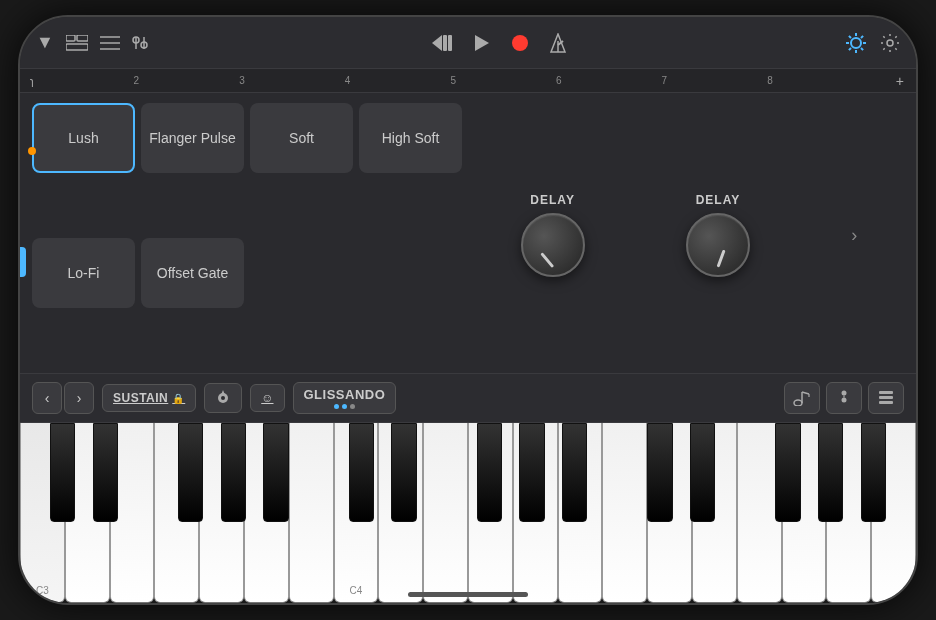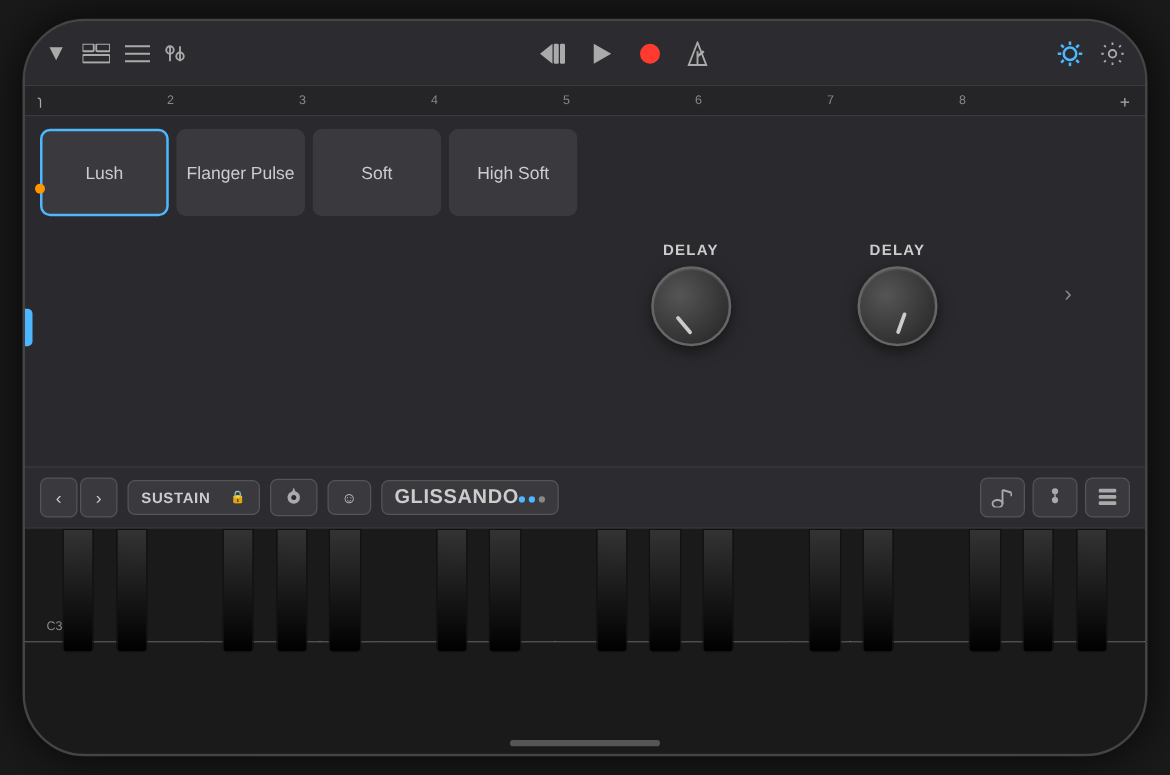--- a/index.html
+++ b/index.html
@@ -227,45 +227,46 @@
     .strip-btn {
       background: #3a3a3e;
       border: 1px solid #555;
       border-radius: 6px;
       color: #ccc;
       font-size: 12px;
       padding: 6px 10px;
       cursor: pointer;
       display: flex;
       align-items: center;
-      gap: 16px;
+      gap: 4px;
       white-space: nowrap;
+      text-decoration: underline;
     }
 
     .strip-btn.sustain {
       font-weight: 700;
       letter-spacing: 0.5px;
     }
 
     .strip-btn .lock-icon {
       font-size: 10px;
       color: #888;
     }
 
     .glissando-btn {
       background: #3a3a3e;
       border: 1px solid #555;
       border-radius: 6px;
       color: #ccc;
-      font-size: 16px;
+      font-size: 13px;
       font-weight: 700;
       padding: 4px 10px;
       cursor: pointer;
       display: flex;
-      flex-direction: row;
+      flex-direction: column;
       align-items: center;
       letter-spacing: 0.5px;
     }
 
     .glissando-dots {
       display: flex;
       gap: 3px;
       margin-top: 2px;
     }
 
@@ -368,21 +369,20 @@
       display: flex;
       width: 100%;
       height: 100%;
     }
 
     .white-keys-row {
       display: flex;
       width: 100%;
       height: 100%;
       position: relative;
-      align-items: center;
     }
   </style>
 </head>
 <body>
 
 <div class="phone-frame">
 
   <div class="top-bar">
     <div class="top-bar-left">
       <span class="icon-btn">▼</span>
@@ -484,20 +484,26 @@
       </div>
       <div class="preset-cell">
         <span>Flanger Pulse</span>
       </div>
       <div class="preset-cell">
         <span>Soft</span>
       </div>
       <div class="preset-cell">
         <span>High Soft</span>
       </div>
+      <div class="preset-cell">
+        <span>Lo-Fi</span>
+      </div>
+      <div class="preset-cell">
+        <span>Offset Gate</span>
+      </div>
     </div>
 
     <div class="controls-panel">
       <div class="knob-group">
         <span class="knob-label">DELAY</span>
         <div class="knob delay"></div>
       </div>
       <div class="knob-group">
         <span class="knob-label">DELAY</span>
         <div class="knob cutoff"></div>
@@ -570,20 +576,23 @@
       <div class="white-keys-row" id="white-keys">
       <div class="white-key" style="border-left: 1px solid rgb(153, 153, 153); border-right: 1px solid rgb(153, 153, 153); border-bottom: 1px solid rgb(119, 119, 119);">
             <span class="key-label">C3</span>
           </div>
           <div class="white-key" style="border-left: 1px solid rgb(153, 153, 153); border-right: 1px solid rgb(153, 153, 153); border-bottom: 1px solid rgb(119, 119, 119);"></div>
           <div class="white-key" style="border-left: 1px solid rgb(153, 153, 153); border-right: 1px solid rgb(153, 153, 153); border-bottom: 1px solid rgb(119, 119, 119);"></div>
           <div class="white-key" style="border-left: 1px solid rgb(153, 153, 153); border-right: 1px solid rgb(153, 153, 153); border-bottom: 1px solid rgb(119, 119, 119);"></div>
           <div class="white-key" style="border-left: 1px solid rgb(153, 153, 153); border-right: 1px solid rgb(153, 153, 153); border-bottom: 1px solid rgb(119, 119, 119);"></div>
           <div class="white-key" style="border-left: 1px solid rgb(153, 153, 153); border-right: 1px solid rgb(153, 153, 153); border-bottom: 1px solid rgb(119, 119, 119);"></div>
           <div class="white-key" style="border-left: 1px solid rgb(153, 153, 153); border-right: 1px solid rgb(153, 153, 153); border-bottom: 1px solid rgb(119, 119, 119);"></div>
+          <div class="white-key" style="border-left: 1px solid rgb(153, 153, 153); border-right: 1px solid rgb(153, 153, 153); border-bottom: 1px solid rgb(119, 119, 119);">
+            <span class="key-label">C4</span>
+          </div>
           <div class="white-key" style="border-left: 1px solid rgb(153, 153, 153); border-right: 1px solid rgb(153, 153, 153); border-bottom: 1px solid rgb(119, 119, 119);"></div>
           <div class="white-key" style="border-left: 1px solid rgb(153, 153, 153); border-right: 1px solid rgb(153, 153, 153); border-bottom: 1px solid rgb(119, 119, 119);"></div>
           <div class="white-key" style="border-left: 1px solid rgb(153, 153, 153); border-right: 1px solid rgb(153, 153, 153); border-bottom: 1px solid rgb(119, 119, 119);"></div>
           <div class="white-key" style="border-left: 1px solid rgb(153, 153, 153); border-right: 1px solid rgb(153, 153, 153); border-bottom: 1px solid rgb(119, 119, 119);"></div>
           <div class="white-key" style="border-left: 1px solid rgb(153, 153, 153); border-right: 1px solid rgb(153, 153, 153); border-bottom: 1px solid rgb(119, 119, 119);"></div>
           <div class="white-key" style="border-left: 1px solid rgb(153, 153, 153); border-right: 1px solid rgb(153, 153, 153); border-bottom: 1px solid rgb(119, 119, 119);"></div>
           <div class="white-key" style="border-left: 1px solid rgb(153, 153, 153); border-right: 1px solid rgb(153, 153, 153); border-bottom: 1px solid rgb(119, 119, 119);"></div>
           <div class="white-key" style="border-left: 1px solid rgb(153, 153, 153); border-right: 1px solid rgb(153, 153, 153); border-bottom: 1px solid rgb(119, 119, 119);"></div>
           <div class="white-key" style="border-left: 1px solid rgb(153, 153, 153); border-right: 1px solid rgb(153, 153, 153); border-bottom: 1px solid rgb(119, 119, 119);"></div>
           <div class="white-key" style="border-left: 1px solid rgb(153, 153, 153); border-right: 1px solid rgb(153, 153, 153); border-bottom: 1px solid rgb(119, 119, 119);"></div>

